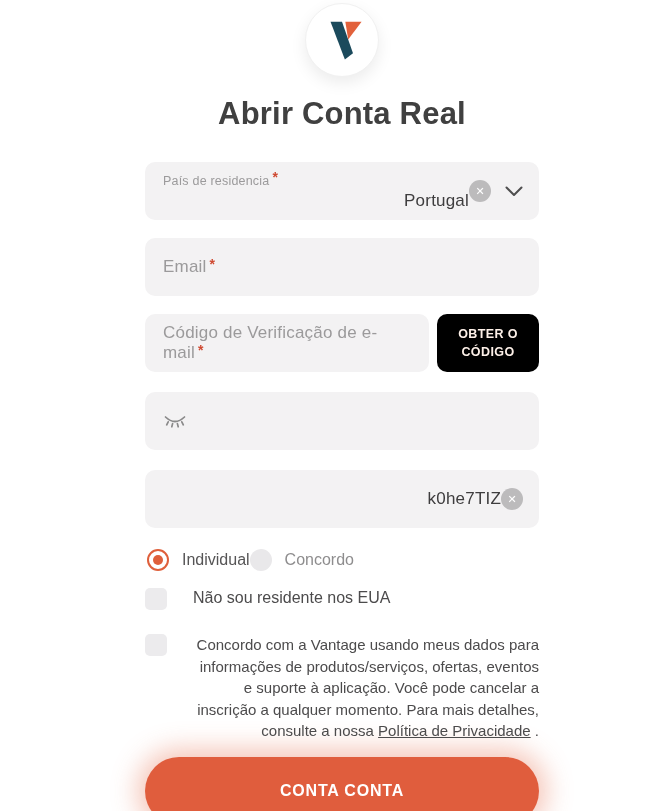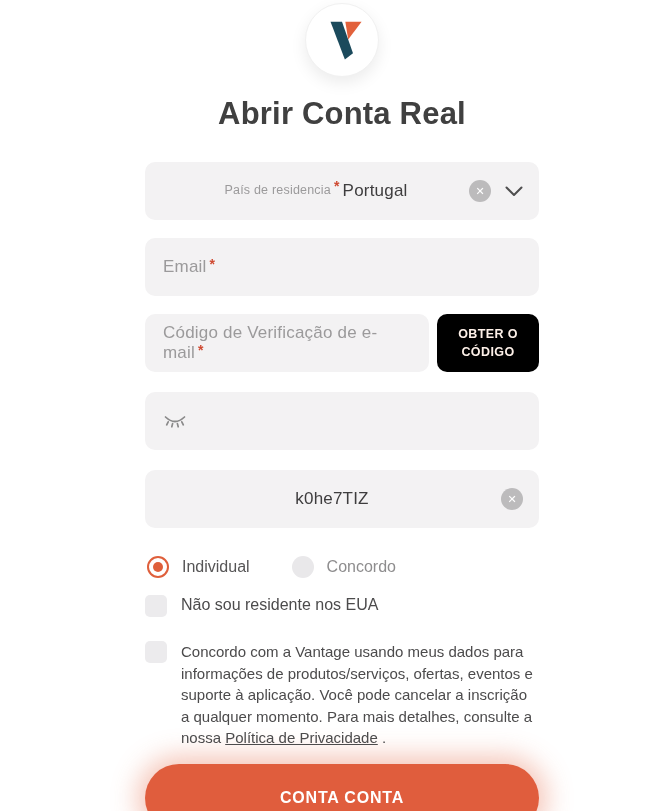--- a/index.html
+++ b/index.html
@@ -37,21 +37,21 @@
     position: relative;
     height: 58px;
     background: #f3f2f3;
     border-radius: 10px;
     display: flex; align-items: center;
     padding: 0 16px 0 18px;
     cursor: text;
   }
   .mt18 { margin-top: 18px; }
   .mt20 { margin-top: 20px; }
-  .field-text { flex: 1; display: flex; flex-direction: row; justify-content: center; gap: 3px; }
+  .field-text { flex: 1; display: flex; flex-direction: column; justify-content: center; gap: 3px; }
   .field-label { font-size: 12.5px; color: #9b9a9b; letter-spacing: 0.2px; }
   .field-value { font-size: 17px; color: #3e3d3e; letter-spacing: 0.2px; text-align: right; }
   .placeholder { font-size: 17px; color: #9b9a9b; letter-spacing: 0.2px; }
   .req { color: #cf4a31; font-weight: 700; margin-left: 3px; font-size: 14px; position: relative; top: -3px; }
   .field-icons { display: flex; align-items: center; gap: 14px; }
   .clear-btn {
     width: 22px; height: 22px; border-radius: 50%;
     background: #bcbbbc; color: #ffffff;
     font-size: 11px; line-height: 22px; text-align: center;
     cursor: pointer; user-select: none;
@@ -65,34 +65,34 @@
     width: 102px; height: 58px;
     border: none; border-radius: 10px;
     background: #000000; color: #fdf0e8;
     font-family: "Liberation Sans", sans-serif;
     font-size: 12.5px; font-weight: 700; letter-spacing: 0.4px;
     line-height: 1.45; text-align: center;
     cursor: pointer;
   }
 
   
-  .radio-row { margin-top: 28px; display: flex; align-items: center; gap: 42px; padding-left: 2px; }
+  .radio-row { margin-top: 21px; display: flex; align-items: center; padding-left: 2px; }
   .radio-item { display: flex; align-items: center; gap: 13px; cursor: pointer; }
   .radio-outer {
     width: 22px; height: 22px; border-radius: 50%;
     border: 2px solid #df5f3b; background: #ffffff;
     display: flex; align-items: center; justify-content: center;
   }
   .radio-dot { width: 10px; height: 10px; border-radius: 50%; background: #df5f3b; }
   .radio-off { width: 22px; height: 22px; border-radius: 50%; background: #e9e8ea; }
   .radio-label { font-size: 16px; color: #565556; }
   .radio-label.dim { color: #8e8d8e; }
 
   
-  .check-row { margin-top: 16px; display: flex; align-items: flex-start; gap: 14px; cursor: pointer; }
+  .check-row { margin-top: 16px; display: flex; align-items: flex-start; gap: 26px; cursor: pointer; text-align: right; }
   .check-row.consent { margin-top: 23px; }
   .checkbox {
     flex: 0 0 auto;
     width: 22px; height: 22px; border-radius: 5px;
     background: #ecebed; margin-top: 1px;
   }
   .check-label { font-size: 16px; color: #4c4b4c; padding-top: 2px; }
   .consent-text { font-size: 15px; color: #4c4b4c; line-height: 21.5px; padding-top: 1px; }
   .privacy-link { color: #4c4b4c; text-decoration: underline; cursor: pointer; }
 

